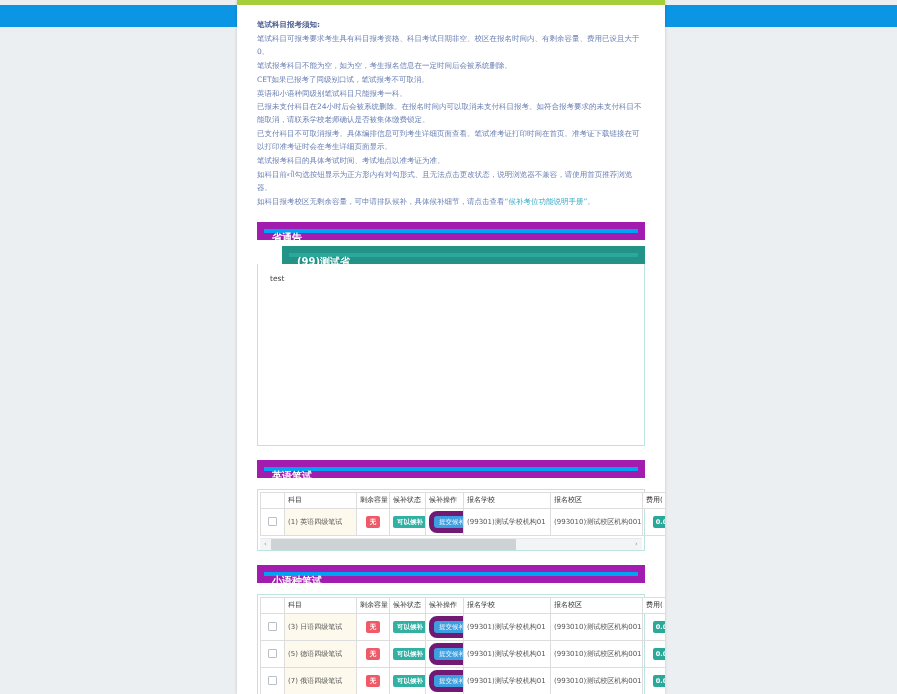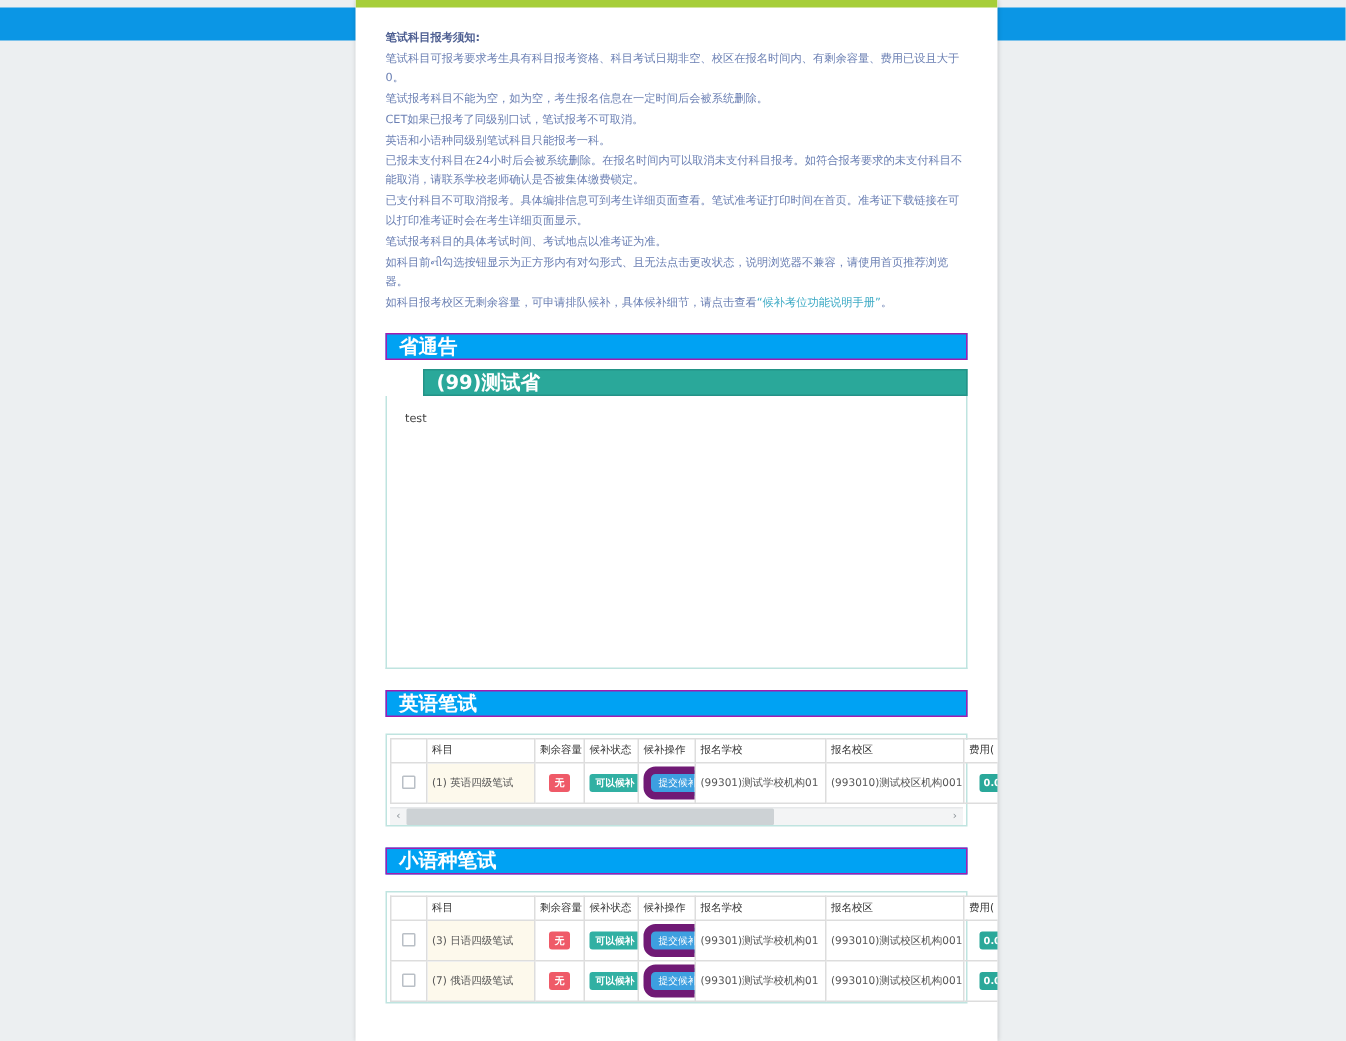--- a/index.html
+++ b/index.html
@@ -71,25 +71,25 @@
   }
   .notice p { margin: 0 0 0.5px 0; }
   .notice .lnk { color: #3aa9c4; }
 
   
   .sec-bar {
     margin-top: 14px;
     height: 18px;
     background: #00a2f3;
     color: #fff;
-    font-size: 13px;
+    font-size: 10px;
     font-weight: bold;
     line-height: 18px;
     padding-left: 8px;
-    border: 1px solid #a21caf;
+    border: 7px solid #a21caf;
   }
   .sec-bar.teal {
     background: #2aa89a;
     border-color: #239387;
     margin-top: 6px;
     margin-left: 25px;
   }
 
   
   .ann-body {
@@ -292,20 +292,30 @@
               <td class="c-subj">(3) 日语四级笔试</td>
               <td class="c-cap"><span class="badge red">无</span></td>
               <td class="c-wstat"><span class="badge teal">可以候补</span></td>
               <td class="c-wact"><span class="pill">提交候补</span></td>
               <td class="c-sch">(99301)测试学校机构01</td>
               <td class="c-camp">(993010)测试校区机构001</td>
               <td class="c-fee"><span class="badge fee">0.0</span></td>
             </tr>
             <tr>
               <td class="c-chk"><input class="cb" type="checkbox" style=""></td>
+              <td class="c-subj">(5) 德语四级笔试</td>
+              <td class="c-cap"><span class="badge red">无</span></td>
+              <td class="c-wstat"><span class="badge teal">可以候补</span></td>
+              <td class="c-wact"><span class="pill">提交候补</span></td>
+              <td class="c-sch">(99301)测试学校机构01</td>
+              <td class="c-camp">(993010)测试校区机构001</td>
+              <td class="c-fee"><span class="badge fee">0.0</span></td>
+            </tr>
+            <tr>
+              <td class="c-chk"><input class="cb" type="checkbox" style=""></td>
               <td class="c-subj">(7) 俄语四级笔试</td>
               <td class="c-cap"><span class="badge red">无</span></td>
               <td class="c-wstat"><span class="badge teal">可以候补</span></td>
               <td class="c-wact"><span class="pill">提交候补</span></td>
               <td class="c-sch">(99301)测试学校机构01</td>
               <td class="c-camp">(993010)测试校区机构001</td>
               <td class="c-fee"><span class="badge fee">0.0</span></td>
             </tr>
           </tbody>
       </table>

